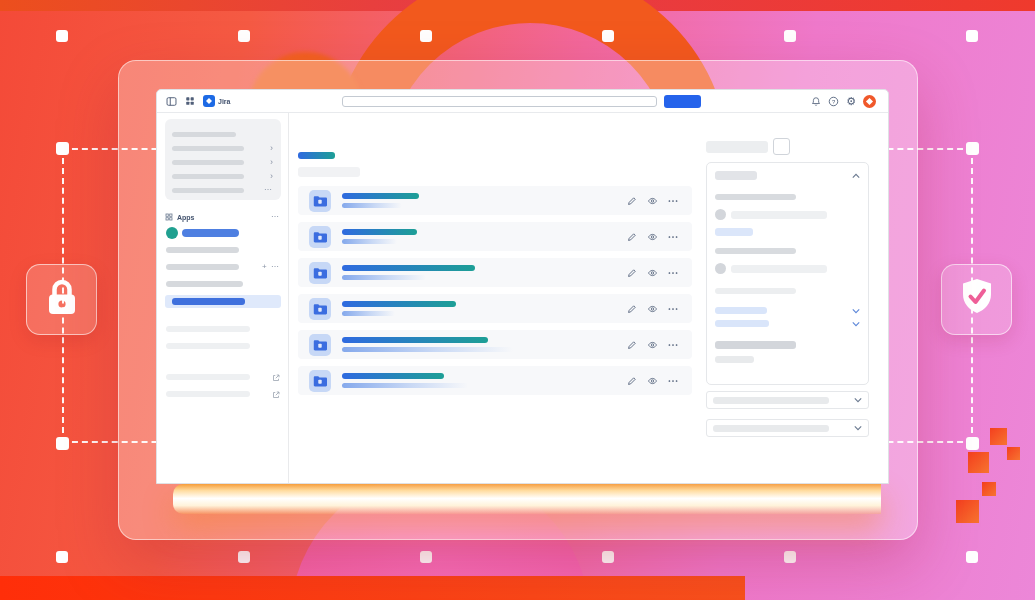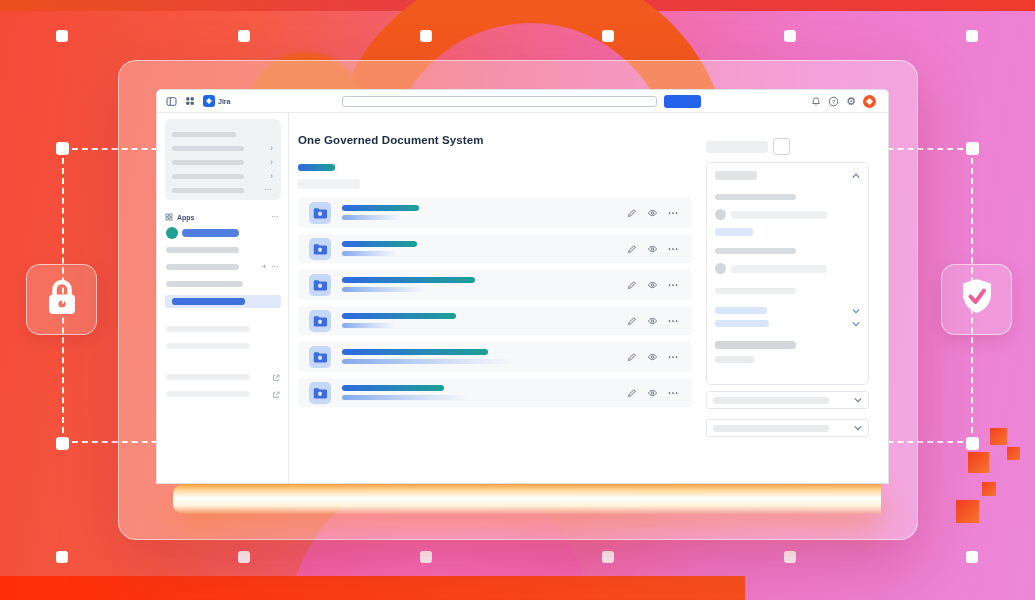--- a/index.html
+++ b/index.html
@@ -292,21 +292,20 @@
               <span class="bar light" style="width:84px"></span>
             <span class="ext"><svg width="8" height="8" viewBox="0 0 16 16" fill="none" stroke="#9aa3b0" stroke-width="1.6">
                   <path d="M6.5 3H3v10h10V9.5"></path>
                   <path d="M9.5 2H14v4.5"></path>
                   <path d="M14 2L7.5 8.5"></path>
                 </svg></span>
           </div>
         </div>
 
         <div class="main">
-          <div class="heading">One Governed Document System</div>
           <div class="btn-skel"></div>
           <div class="big-skel"></div>
           <div class="doc-list">
               <div class="doc-row">
                 <span class="doc-ico">
                   <svg width="14" height="12" viewBox="0 0 18 15">
                     <path d="M1 3c0-.8.7-1.5 1.5-1.5h4.2L8.4 3h8.1c.8 0 1.5.7 1.5 1.5v8.5c0 .8-.7 1.5-1.5 1.5h-14C1.7 14.5 1 13.8 1 13z" fill="#3b6de0"></path>
                     <rect x="6.8" y="6" width="4.4" height="5" rx="1" fill="#fff" opacity="0.85"></rect>
                   </svg>
                 </span>

